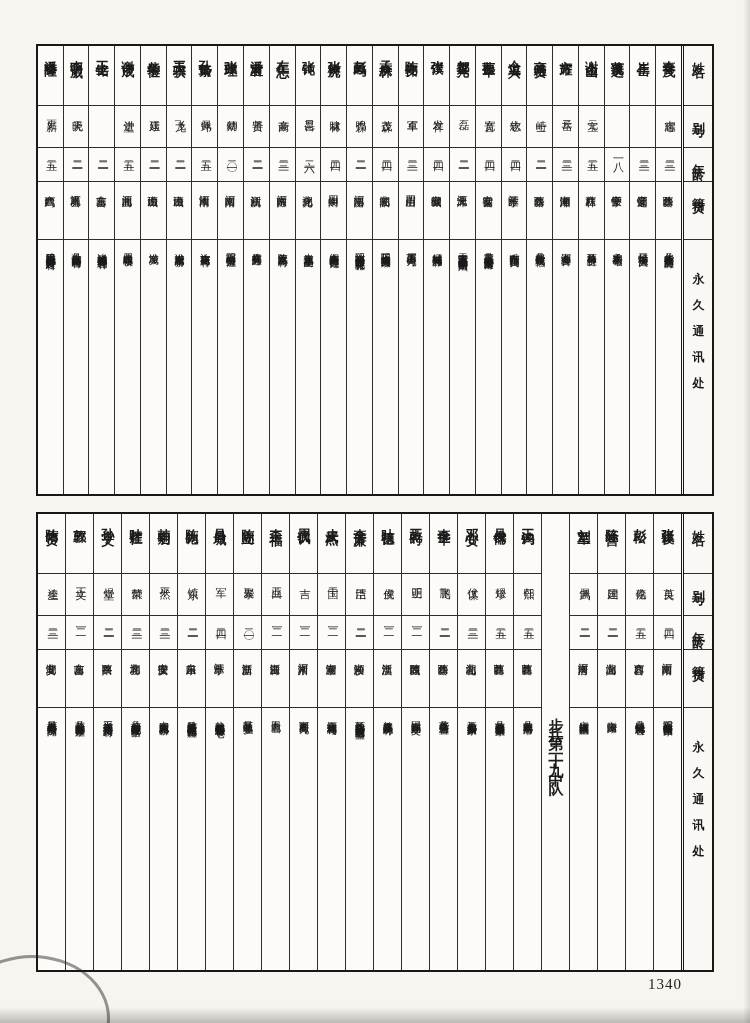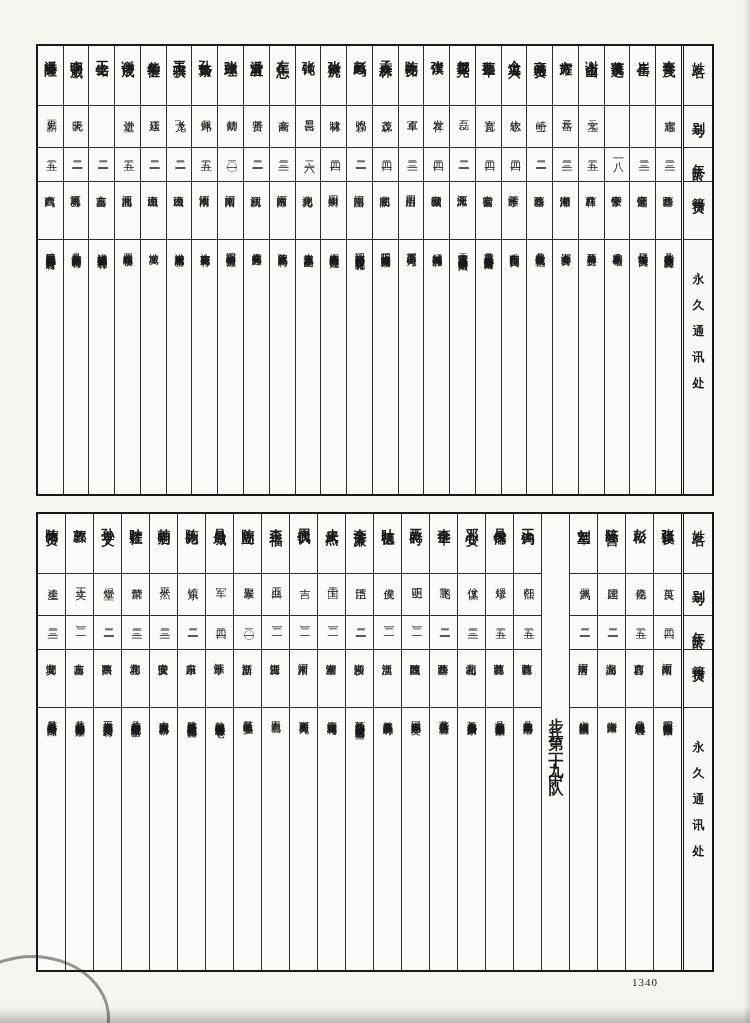--- a/index.html
+++ b/index.html
@@ -66,23 +66,23 @@
   .hdr-addr  { font-size:12px; letter-spacing:26px; padding-top:22px; font-weight:700; }
 
   .divider-col {
     display:flex; justify-content:center; align-items:center;
   }
   .unit-label {
     font-size:15px; font-weight:600; letter-spacing:9px;
   }
 
   .page-number {
-    position:absolute; left:632px; top:976px;
+    position:absolute; left:648px; top:976px;
     font-family:"Liberation Serif", serif;
-    font-size:11px; letter-spacing:1px; color:#222;
+    font-size:15px; letter-spacing:1px; color:#222;
   }
 
   
   .scan-bottom {
     position:absolute; left:0; right:0; bottom:0; height:16px;
     background:linear-gradient(to bottom, rgba(0,0,0,0), rgba(40,36,30,0.28));
     pointer-events:none;
   }
   .scan-arc {
     position:absolute; left:-46px; bottom:-58px;

